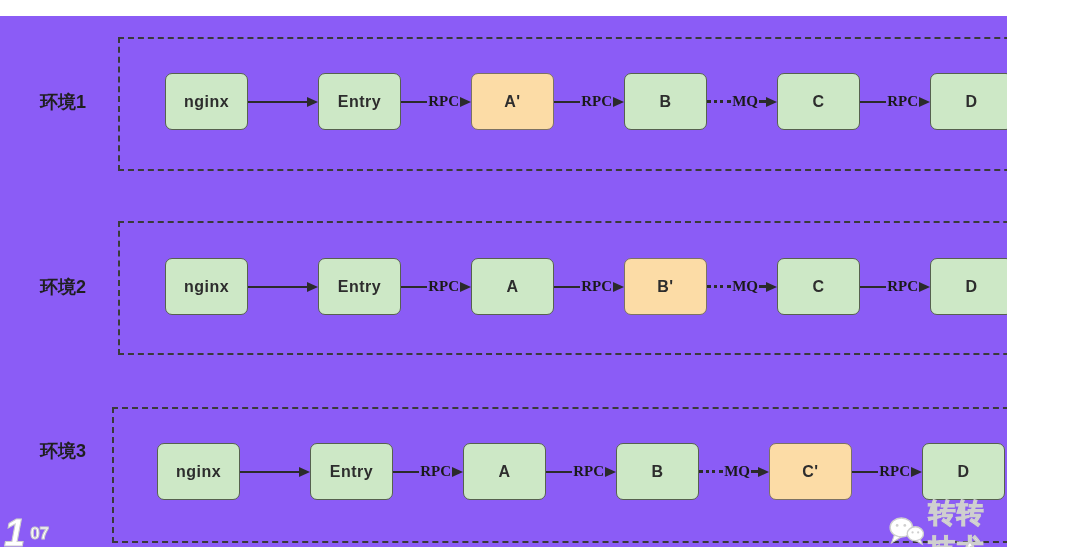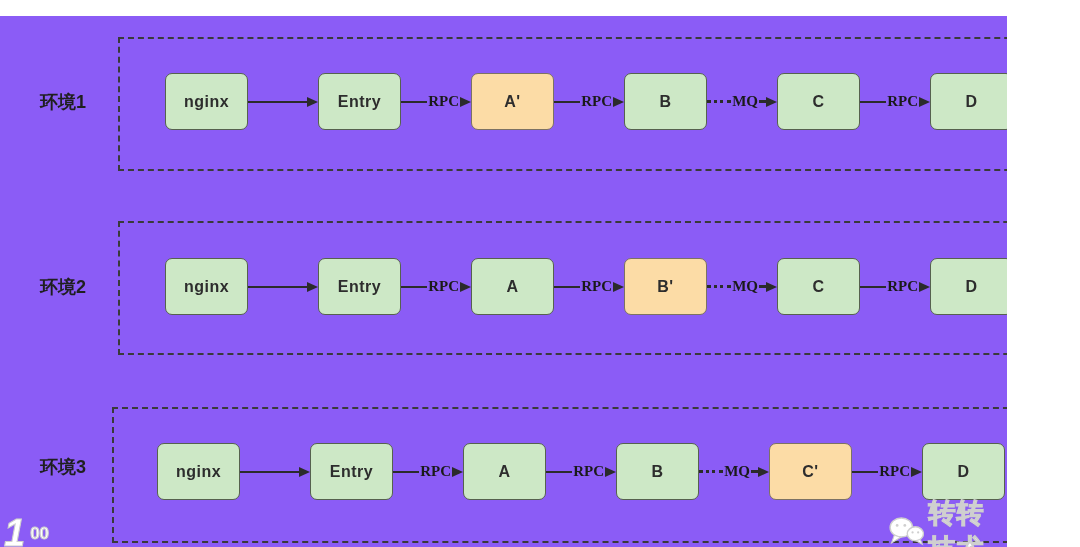--- a/index.html
+++ b/index.html
@@ -8,21 +8,21 @@
     font-family:"Liberation Sans", sans-serif; overflow:hidden;margin-top:16px;
   }
   .env-box { position:absolute; border:2px dashed #3a3a3a; box-sizing:border-box; background:transparent; }
   .env-box.e1 { left:118px; top:21px;  width:942px; height:134px; }
   .env-box.e2 { left:118px; top:205px; width:941px; height:134px; }
   .env-box.e3 { left:112px; top:391px; width:947px; height:136px; }
 
   .env-label { position:absolute; font-weight:bold; font-size:18px; color:#1f1f1f; width:70px; text-align:center; }
   .env-label.l1 { left:28px; top:74px; }
   .env-label.l2 { left:28px; top:259px;text-align:center; }
-  .env-label.l3 { left:28px; top:439px; }
+  .env-label.l3 { left:28px; top:423px; }
 
   .row { position:absolute; display:flex; align-items:center; height:57px; }
   .row.r1 { left:165px; top:57px; }
   .row.r2 { left:165px; top:242px; }
   .row.r3 { left:157px; top:427px; }
 
   .node {
     flex:none; width:83px; height:57px; box-sizing:border-box;
     border-radius:7px; display:flex; align-items:center; justify-content:center;
     font-weight:bold; font-size:16px; color:#2d2d2d; letter-spacing:0.5px;
@@ -159,21 +159,21 @@
     <div class="conn">
       <span class="line"></span>
       <span class="conn-label">RPC</span>
       <span class="arrow"></span>
     </div>
     <div class="node green">D</div>
   </div>
 
   <div class="wm wm-left">
     <span class="logo-base">1</span>
-      <span class="logo-sup">00</span>
+      <span class="logo-sup">07</span>
   </div>
 
   <div class="wm wm-right">
     <svg width="52" height="42" viewBox="0 0 52 42">
       <ellipse cx="19" cy="16" rx="16" ry="13.5" fill="#ffffff" stroke="#cfcfcf" stroke-width="2"></ellipse>
       <path d="M9 27 L5 38 L18 30 Z" fill="#ffffff" stroke="#cfcfcf" stroke-width="1.5"></path>
       <circle cx="13" cy="13" r="2" fill="#cfcfcf"></circle>
       <circle cx="24" cy="13" r="2" fill="#cfcfcf"></circle>
       <ellipse cx="39" cy="25" rx="11.5" ry="10" fill="#ffffff" stroke="#cfcfcf" stroke-width="2"></ellipse>
       <path d="M46 33 L49 40 L40 35 Z" fill="#ffffff" stroke="#cfcfcf" stroke-width="1.5"></path>

